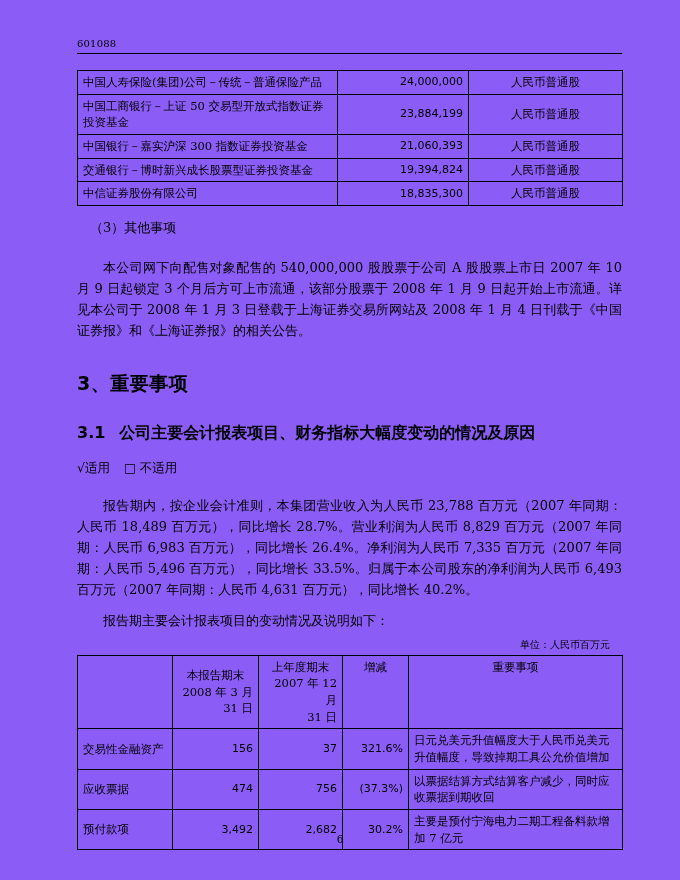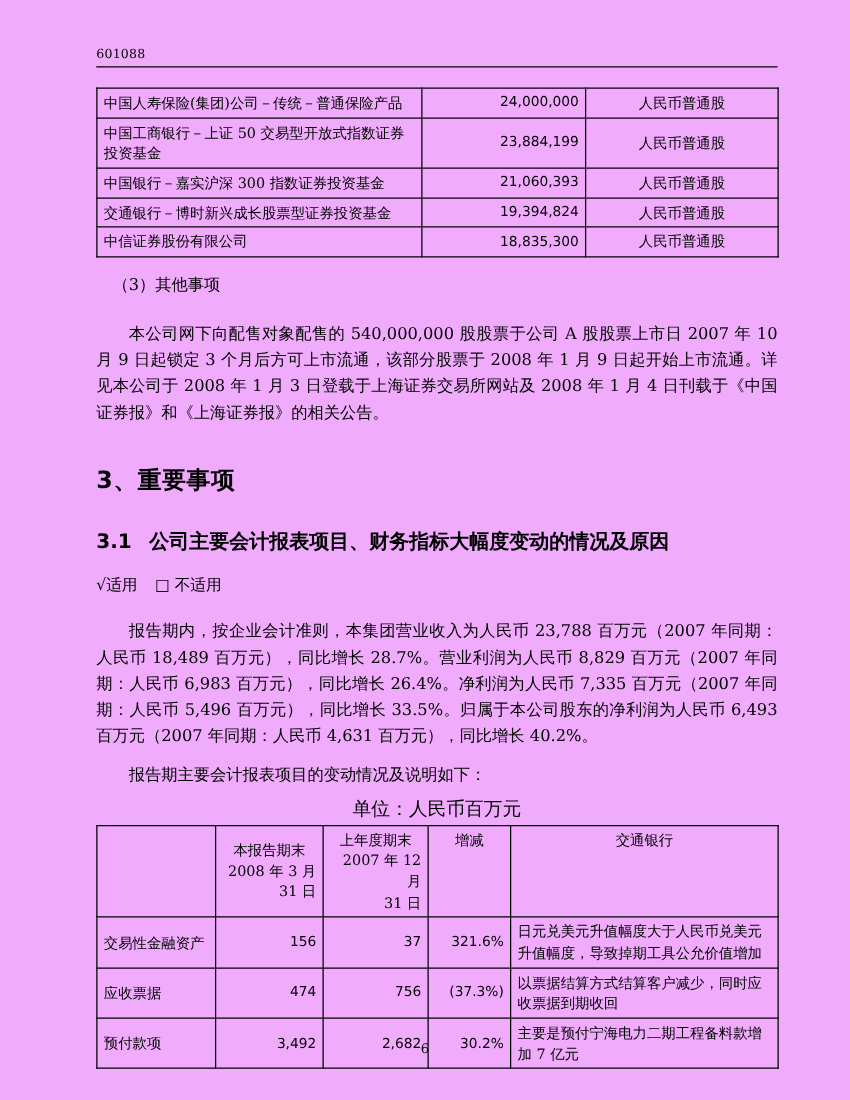--- a/index.html
+++ b/index.html
@@ -8,21 +8,21 @@
     background: #ffffff;
   }
   body {
     font-family: "DejaVu Serif", "Liberation Serif", serif;
     color: #000000;
   }
   .page {
     position: relative;
     width: 680px;
     height: 880px;
-    background: #f0abfc;
+    background: #8b5cf6;
     overflow: hidden;
     box-sizing: border-box;
   }
   .content {
     position: absolute;
     left: 77px;
     top: 0;
     width: 545px;
   }
 
@@ -113,23 +113,23 @@
   }
   h3.subsect .idx { margin-right: 14px; }
 
   .applic {
     font-size: 12.5px;
     margin: 16px 0 0 0;
   }
   .applic .box { margin: 0 4px 0 14px; }
 
   .unitline {
-    font-size: 15px;
-    text-align: center;
-    margin: 6px 0 3px 0;
+    font-size: 10px;
+    text-align: right;
+    margin: 6px 12px 3px 0;
   }
 
   
   .changes col.w1 { width: 95px; }
   .changes col.w2 { width: 86px; }
   .changes col.w3 { width: 84px; }
   .changes col.w4 { width: 66px; }
   .changes col.w5 { width: 214px; }
   .changes td { vertical-align: middle; }
   .changes .hd { text-align: center; vertical-align: top; }
@@ -233,21 +233,21 @@
             <span class="t1">本报告期末</span>
             <span class="l2">2008 年 3 月</span><br>
             <span class="l2">31 日</span>
           </td>
           <td class="hcell">
             <span class="t1">上年度期末</span>
             <span class="l2">2007 年 12 月</span><br>
             <span class="l2">31 日</span>
           </td>
           <td class="hd">增减</td>
-          <td class="hd">交通银行</td>
+          <td class="hd">重要事项</td>
         </tr>
 
         <tr>
           <td class="c-name">交易性金融资产</td>
           <td class="c-num">156</td>
           <td class="c-num">37</td>
           <td class="c-num">321.6%</td>
           <td class="reason">日元兑美元升值幅度大于人民币兑美元升值幅度，导致掉期工具公允价值增加</td>
         </tr>
         <tr>

